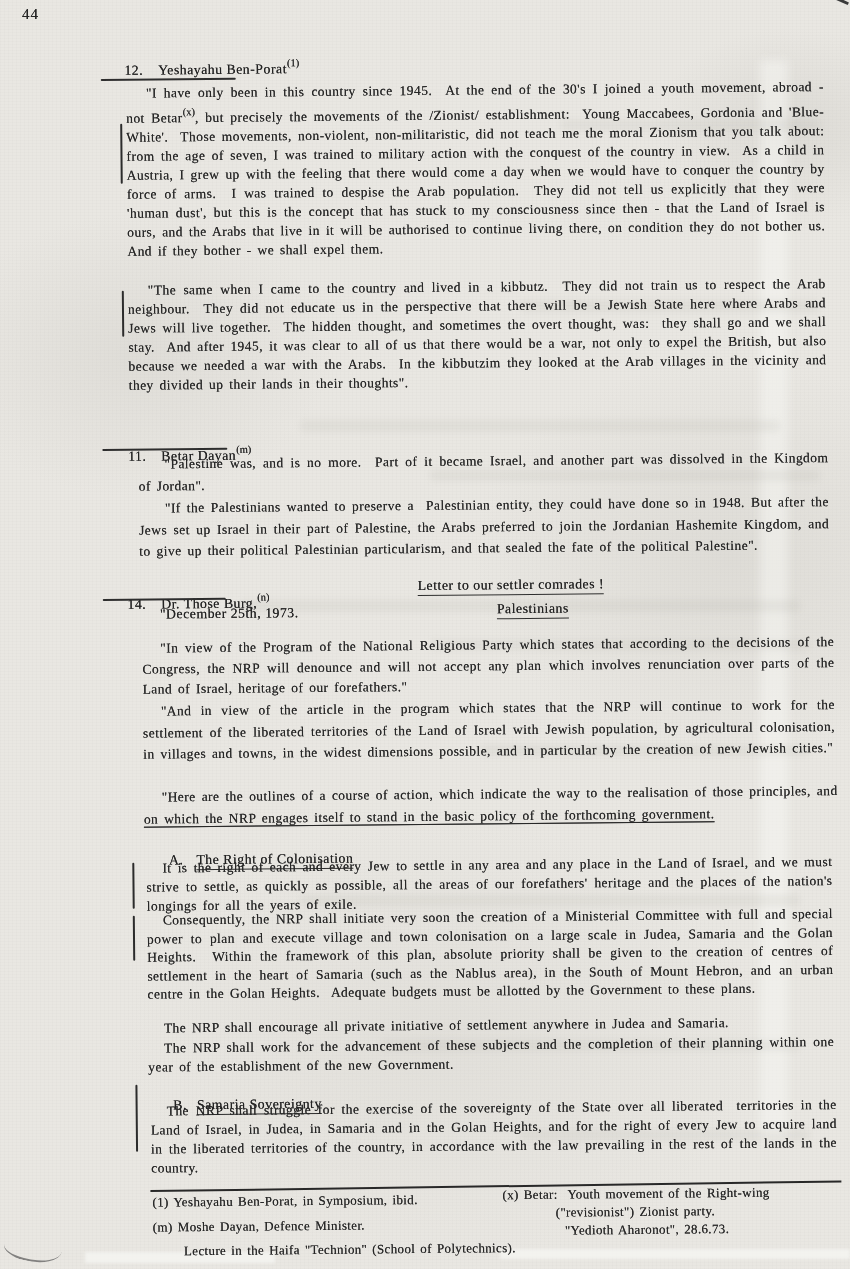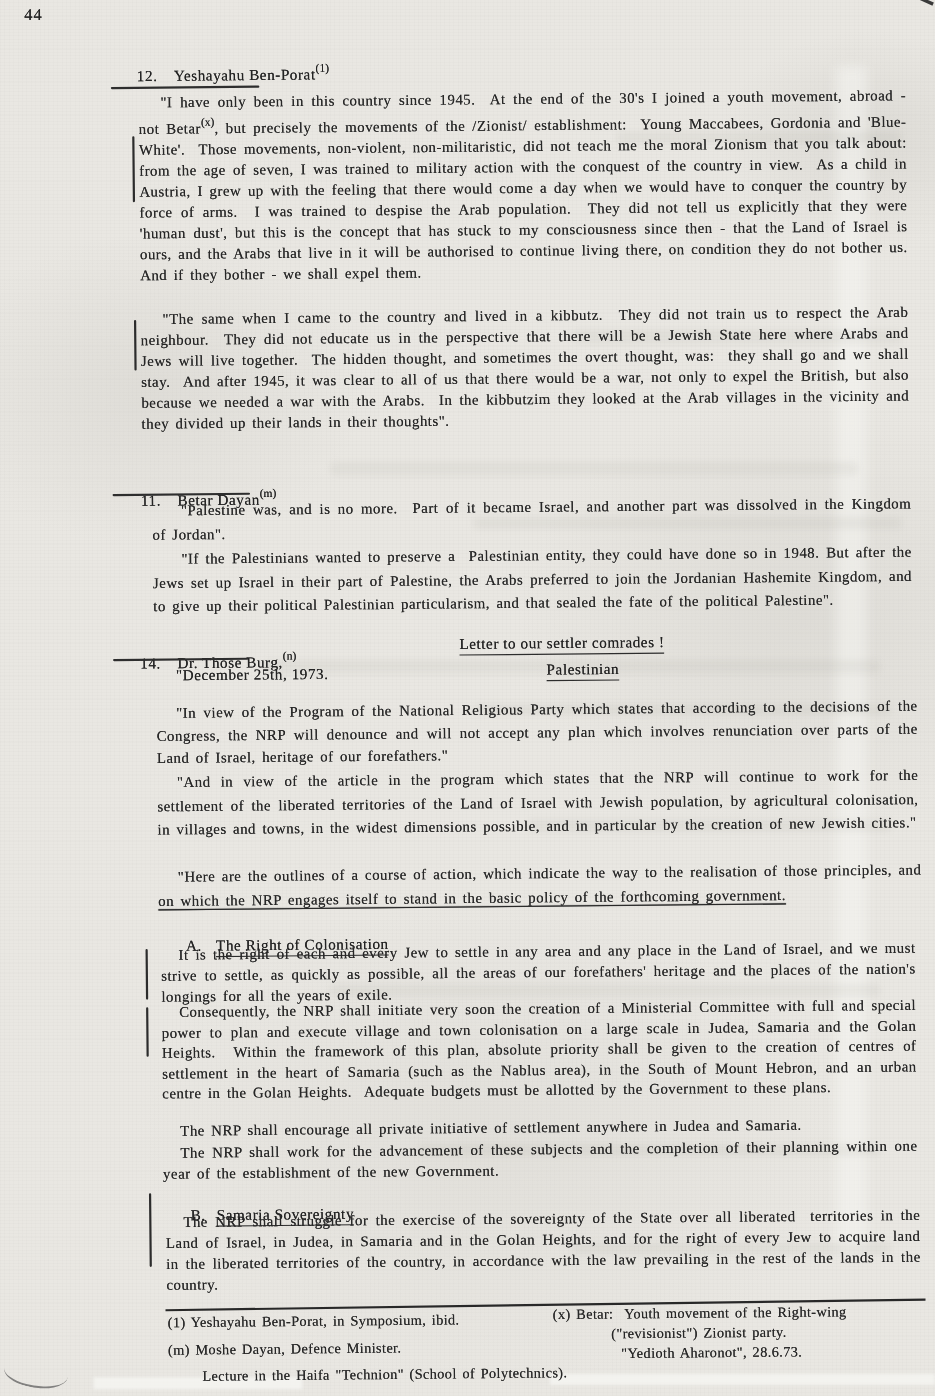--- a/index.html
+++ b/index.html
@@ -87,21 +87,21 @@
     <div class="blk lh21" style="left:134px;top:455px;width:690px;text-indent:26px;">"Palestine was, and is no more.  Part of it became Israel, and another part was dissolved in the Kingdom of Jordan".</div>
     <div class="blk lh21" style="left:134px;top:499px;width:690px;text-indent:26px;">"If the Palestinians wanted to preserve a  Palestinian entity, they could have done so in 1948. But after the Jews set up Israel in their part of Palestine, the Arabs preferred to join the Jordanian Hashemite Kingdom, and to give up their political Palestinian particularism, and that sealed the fate of the political Palestine".</div>
 
     <div class="hd" style="left:98px;top:578px;">
       <span class="num">14.</span><span>Dr. Those Burg,</span><span class="sup">(n)</span>
     </div>
     <div class="uline" style="left:97px;top:600px;width:123px;"></div>
 
     <div class="hd" style="left:412px;top:582px;"><span class="sect-title">Letter to our settler comrades !</span></div>
     <div class="hd" style="left:154px;top:608px;">"December 25th, 1973.</div>
-    <div class="hd" style="left:491px;top:606px;"><span class="sect-title">Palestinian</span></div>
+    <div class="hd" style="left:491px;top:606px;"><span class="sect-title">Palestinians</span></div>
 
     <div class="blk lh20" style="left:136px;top:640px;width:692px;text-indent:18px;">"In view of the Program of the National Religious Party which states that according to the decisions of the Congress, the NRP will denounce and will not accept any plan which involves renunciation over parts of the Land of Israel, heritage of our forefathers."</div>
     <div class="blk lh21" style="left:136px;top:702px;width:692px;text-indent:18px;">"And in view of the article in the program which states that the NRP will continue to work for the settlement of the liberated territories of the Land of Israel with Jewish population, by agricultural colonisation, in villages and towns, in the widest dimensions possible, and in particular by the creation of new Jewish cities."</div>
     <div class="blk lh21" style="left:136px;top:788px;width:694px;text-indent:18px;"><span>"Here are the outlines of a course of action, which indicate the way to the realisation of those principles, and </span><span class="useg">on which the NRP engages itself to stand in the basic policy of the forthcoming government.</span></div>
 
     <div class="hd" style="left:137px;top:838px;">
       <span class="num" style="margin-right:13px;">A.</span><span class="sect-title">The Right of Colonisation</span>
     </div>
     <div class="mbar" style="left:124px;top:864px;height:46px;"></div>
     <div class="blk ind" style="left:138px;top:860px;width:686px;text-indent:16px;">It is the right of each and every Jew to settle in any area and any place in the Land of Israel, and we must strive to settle, as quickly as possible, all the areas of our forefathers' heritage and the places of the nation's longings for all the years of exile.</div>

